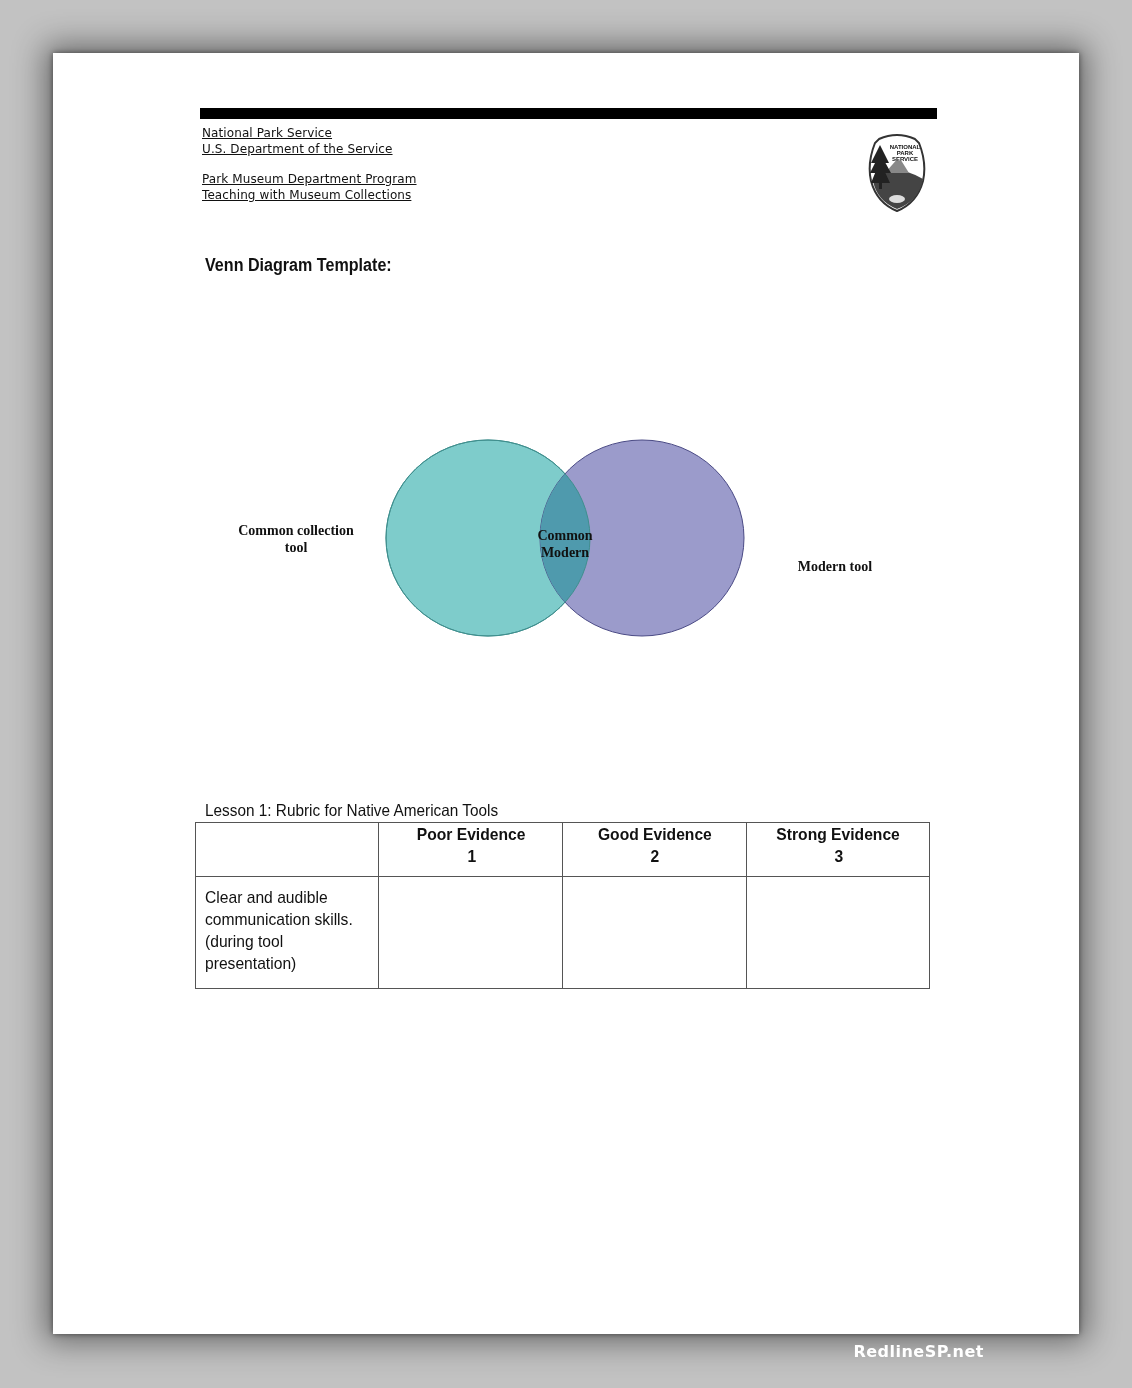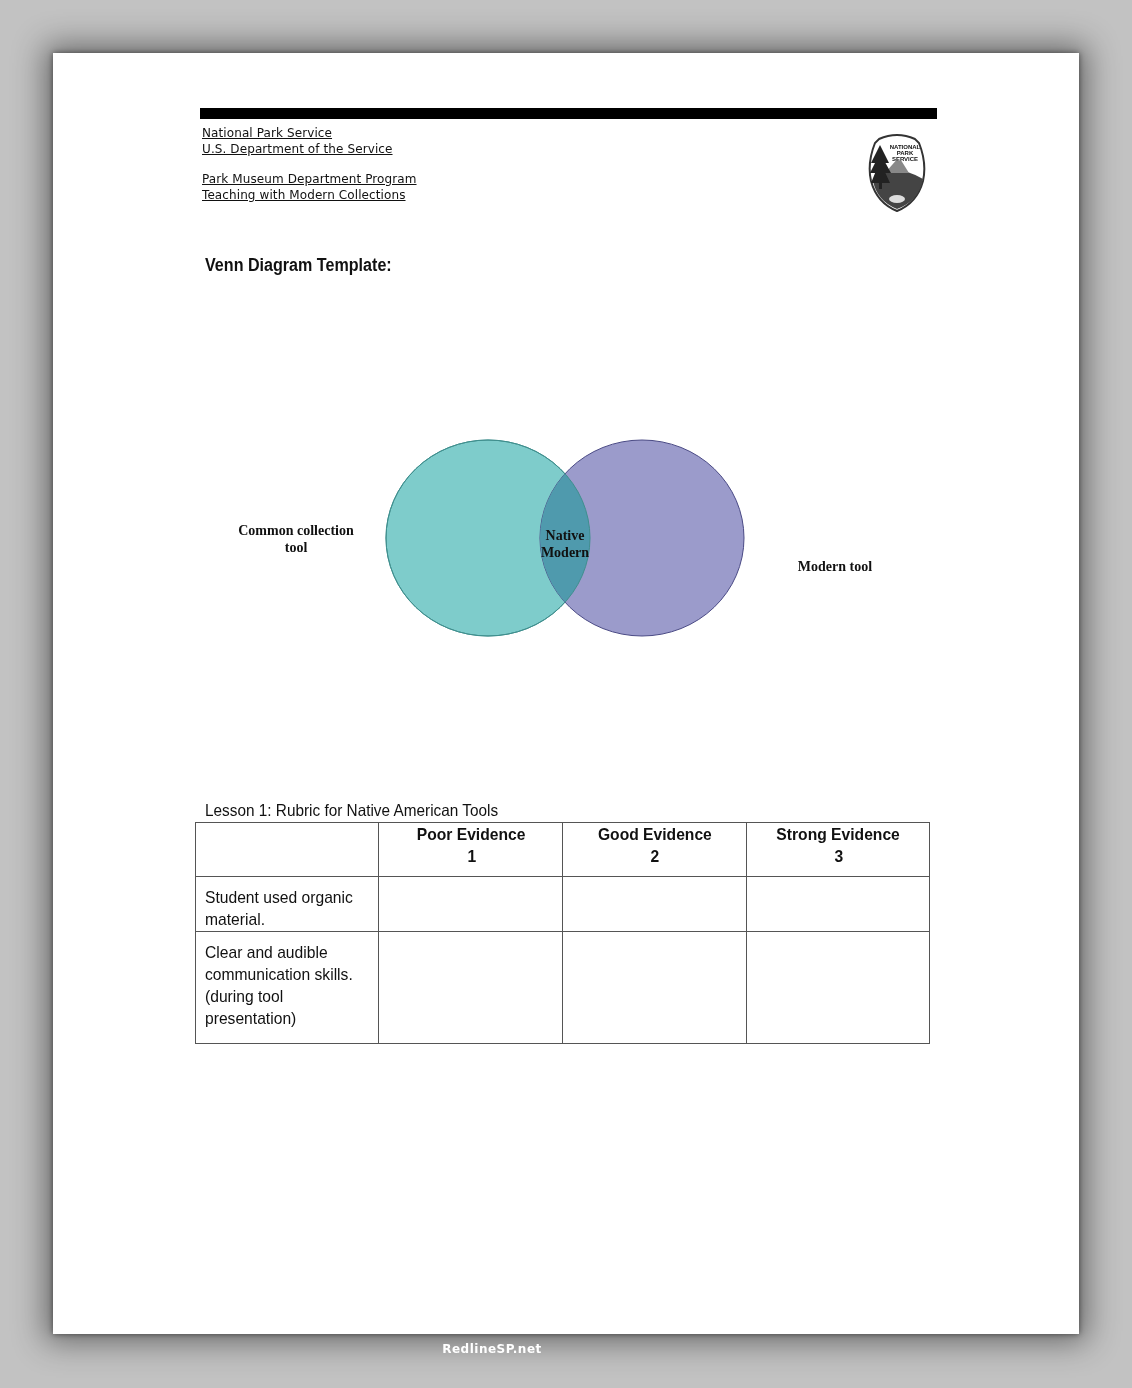--- a/index.html
+++ b/index.html
@@ -52,35 +52,35 @@
     vertical-align: top;
     font-size: 17px; color: #111;
     padding: 10px 8px 0 9px;
     line-height: 22px;
   }
   table.rubric th { font-weight: bold; text-align: center; padding-top: 1px; }
   .sq { display: inline-block; transform: scaleX(0.92); transform-origin: left; }
   .sqc { display: inline-block; transform: scaleX(0.92); }
   .total { font-weight: bold; font-size: 24px; text-align: center; display: block; margin-top: 1px; }
   .watermark {
-    position: absolute; left: 0; width: 984px; top: 1342px; text-align: center;
-    font-family: "DejaVu Sans", sans-serif; font-weight: bold; font-size: 12px;
+    position: absolute; left: 0; width: 984px; top: 1342px; text-align: right;
+    font-family: "DejaVu Sans", sans-serif; font-weight: bold; font-size: 16px;
     color: #ffffff; letter-spacing: 0.5px;
   }
 </style>
 </head>
 <body>
 
 <div class="page">
   <div class="topbar"></div>
 
   <div class="hdr-line" style="top:73px">National Park Service</div>
   <div class="hdr-line" style="top:89px">U.S. Department of the Service</div>
   <div class="hdr-line" style="top:119px">Park Museum Department Program</div>
-  <div class="hdr-line" style="top:135px">Teaching with Modern Collections</div>
+  <div class="hdr-line" style="top:135px">Teaching with Museum Collections</div>
 
   <svg class="logo" viewBox="0 0 64 80">
     <path d="M14 6 Q32 -2 50 6 L54 10 Q62 30 58 48 Q52 70 32 78 Q12 70 6 48 Q2 30 10 10 Z" fill="#fff" stroke="#333" stroke-width="2"></path>
     <path d="M10 44 Q32 30 58 46 Q54 68 32 76 Q12 68 8 48 Z" fill="#444"></path>
     <path d="M20 40 L34 24 L44 40 Z" fill="#888"></path>
     <path d="M30 28 L34 24 L38 28 Z" fill="#fff"></path>
     <rect x="14" y="16" width="3" height="40" fill="#222"></rect>
     <path d="M15 12 L6 30 L24 30 Z M15 20 L5 40 L26 40 Z M15 28 L6 50 L25 50 Z" fill="#222"></path>
     <ellipse cx="32" cy="66" rx="8" ry="4" fill="#ddd"></ellipse>
     <text x="40" y="16" font-size="6" font-weight="bold" text-anchor="middle" font-family="Liberation Sans, sans-serif" fill="#111">NATIONAL</text>
@@ -101,21 +101,21 @@
           <ellipse cx="105" cy="102" rx="102" ry="98"></ellipse>
         </clipPath>
     </defs>
     <ellipse cx="105" cy="102" rx="102" ry="98" fill="#7ecccb" stroke="#3f8f8e" stroke-width="1"></ellipse>
     <ellipse cx="259" cy="102" rx="102" ry="98" fill="#9b9bcb" stroke="#4a4a85" stroke-width="1"></ellipse>
     <ellipse cx="259" cy="102" rx="102" ry="98" fill="#4f9aad" clip-path="url(#clipL)"></ellipse>
     <ellipse cx="105" cy="102" rx="102" ry="98" fill="none" stroke="#3f8f8e" stroke-width="1"></ellipse>
   </svg>
 
   <div class="venn-label" style="left:472px; top:474px; width:80px;">
-    <div>Native</div>
+    <div>Common</div>
     <div>Modern</div>
   </div>
 
   <div class="venn-label" style="left:732px; top:477px; width:100px;margin-top:28px;">Modern tool</div>
 
   <div class="rubric-caption">Lesson 1: Rubric for Native American Tools</div>
 
   <table class="rubric">
     <colgroup>
         <col style="width:183px">
@@ -132,29 +132,20 @@
       </th>
       <th>
         <span class="sqc">Good Evidence</span><br>
         <span class="sqc">2</span>
       </th>
       <th>
         <span class="sqc">Strong Evidence</span><br>
         <span class="sqc">3</span>
       </th>
     </tr>
-    <tr style="height:53px">
-      <td>
-        <span class="sq">Student used organic</span><br>
-        <span class="sq">material.</span>
-      </td>
-      <td></td>
-      <td></td>
-      <td></td>
-    </tr>
     <tr style="height:112px">
       <td>
         <span class="sq">Clear and audible</span><br>
         <span class="sq">communication skills.</span><br>
         <span class="sq">(during tool</span><br>
         <span class="sq">presentation)</span>
       </td>
       <td></td>
       <td></td>
       <td></td>

